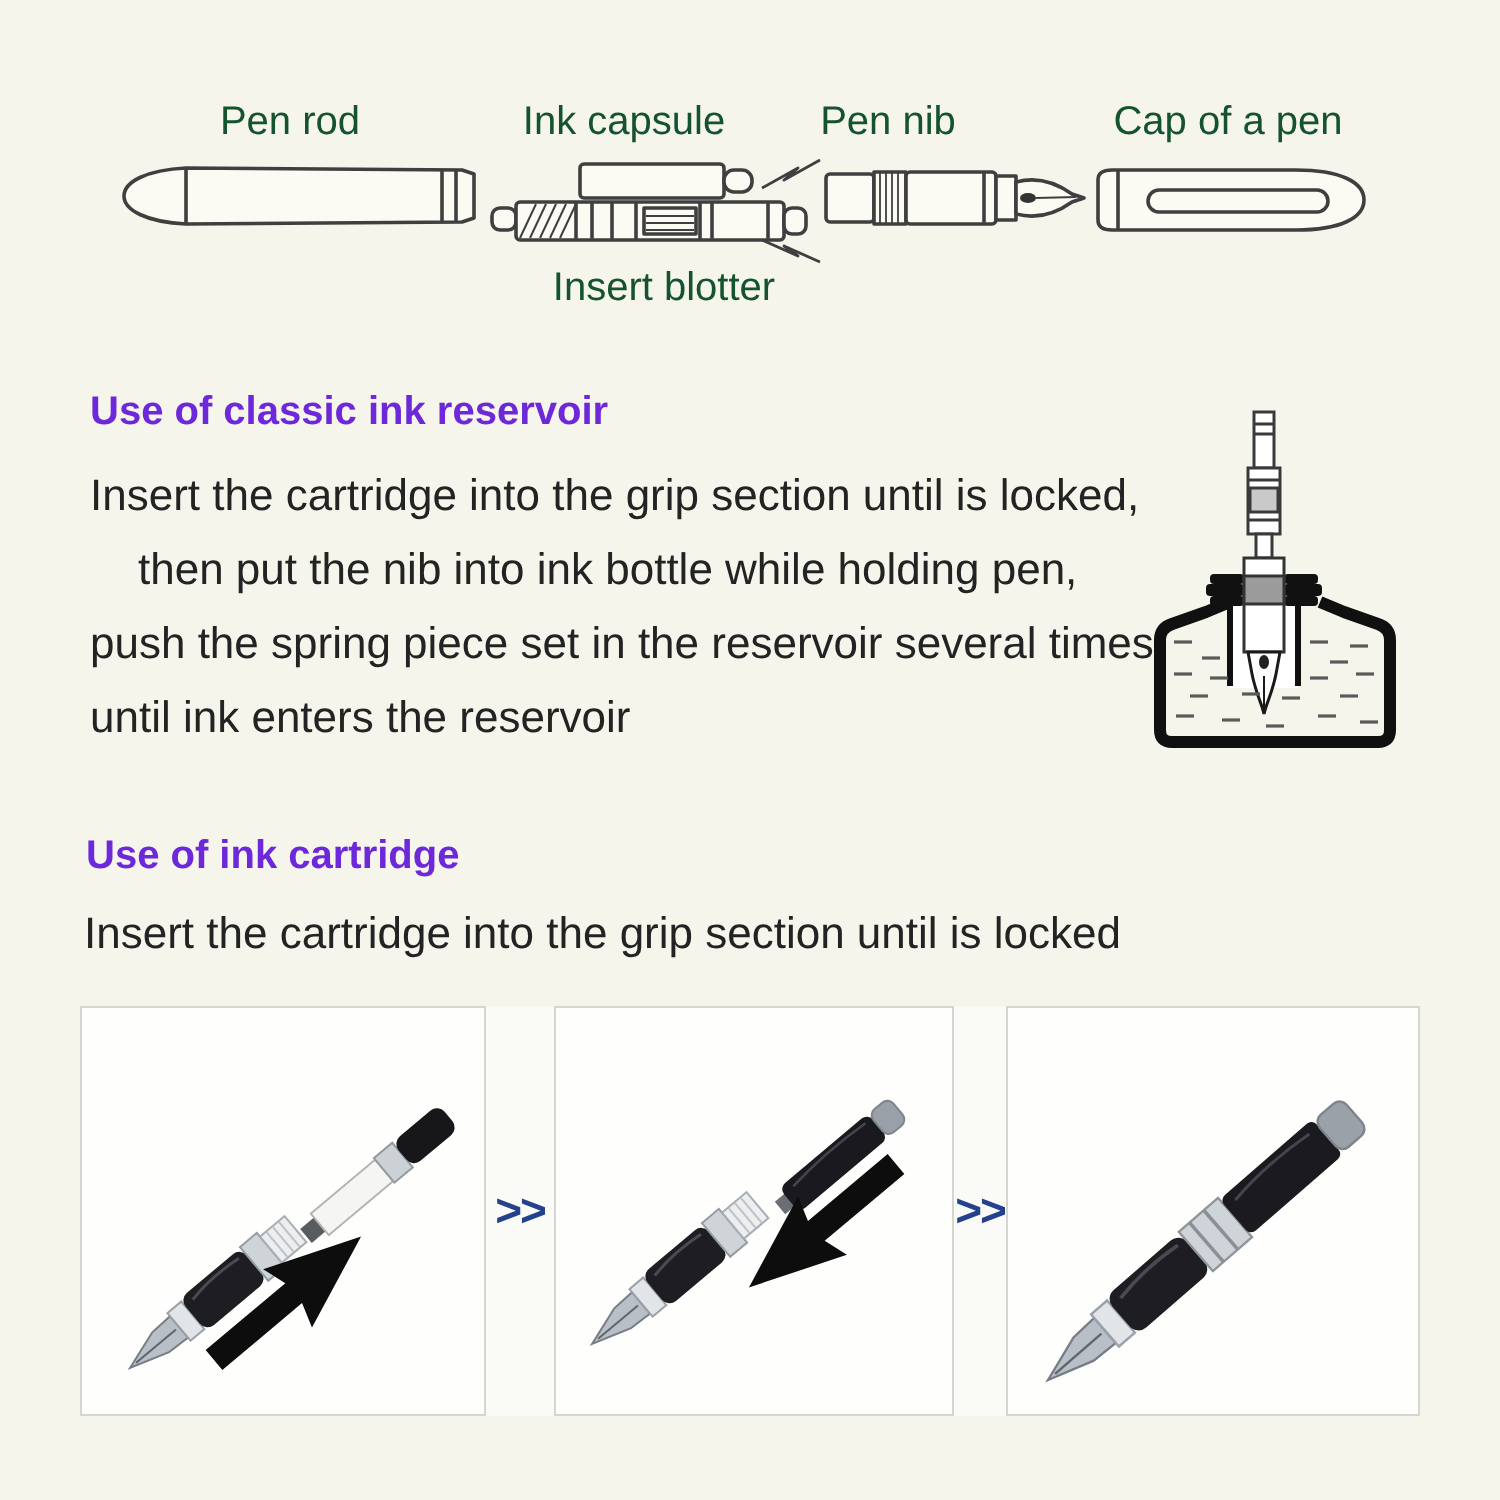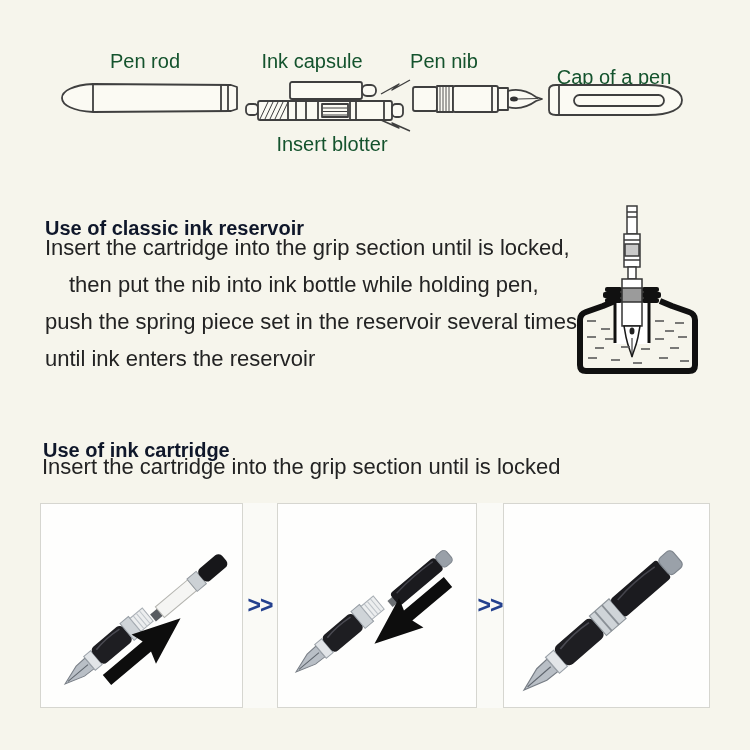--- a/index.html
+++ b/index.html
@@ -15,23 +15,22 @@
     position:absolute;
     transform:translateX(-50%);
     font-size:20px;
     color:#14532d;
     white-space:nowrap;
   }
   .heading {
     position:absolute;
     font-size:20px;
     font-weight:700;
-    color:#0f172a;
+    color:#6d28d9;
     white-space:nowrap;
-    margin-top:22px;
   }
   .body-line {
     position:absolute;
     font-size:22px;
     color:#232323;
     white-space:nowrap;
   }
   .diagram-svg { position:absolute; }
   .panel {
     position:absolute;
@@ -57,21 +56,21 @@
     font-family:"Liberation Sans", sans-serif;
   }
   .panel svg { width:100%; height:100%; display:block; }
 </style>
 </head>
 <body>
 
 <div class="part-label" style="left:145px; top:50px;">Pen rod</div>
 <div class="part-label" style="left:312px; top:50px;">Ink capsule</div>
 <div class="part-label" style="left:444px; top:50px;">Pen nib</div>
-<div class="part-label" style="left:614px; top:50px;margin-top:16px;">Cap of a pen</div>
+<div class="part-label" style="left:614px; top:50px;">Cap of a pen</div>
 <div class="part-label" style="left:332px; top:133px;">Insert blotter</div>
 
 <svg class="diagram-svg" style="left:0; top:75px;" width="750" height="100" viewBox="0 0 750 100">
   <g stroke="#3f3f3f" stroke-width="1.8" fill="#fbfaf3" stroke-linejoin="round">
 
     <g>
       <path d="M93,9 L231,10 L237,12 V34 L231,36 L93,37 C73,36 62,30 62,23 C62,16 73,10 93,9 Z"></path>
       <line x1="93" y1="9" x2="93" y2="37"></line>
       <line x1="221" y1="10" x2="221" y2="36"></line>
       <line x1="228" y1="10" x2="228" y2="36"></line>

